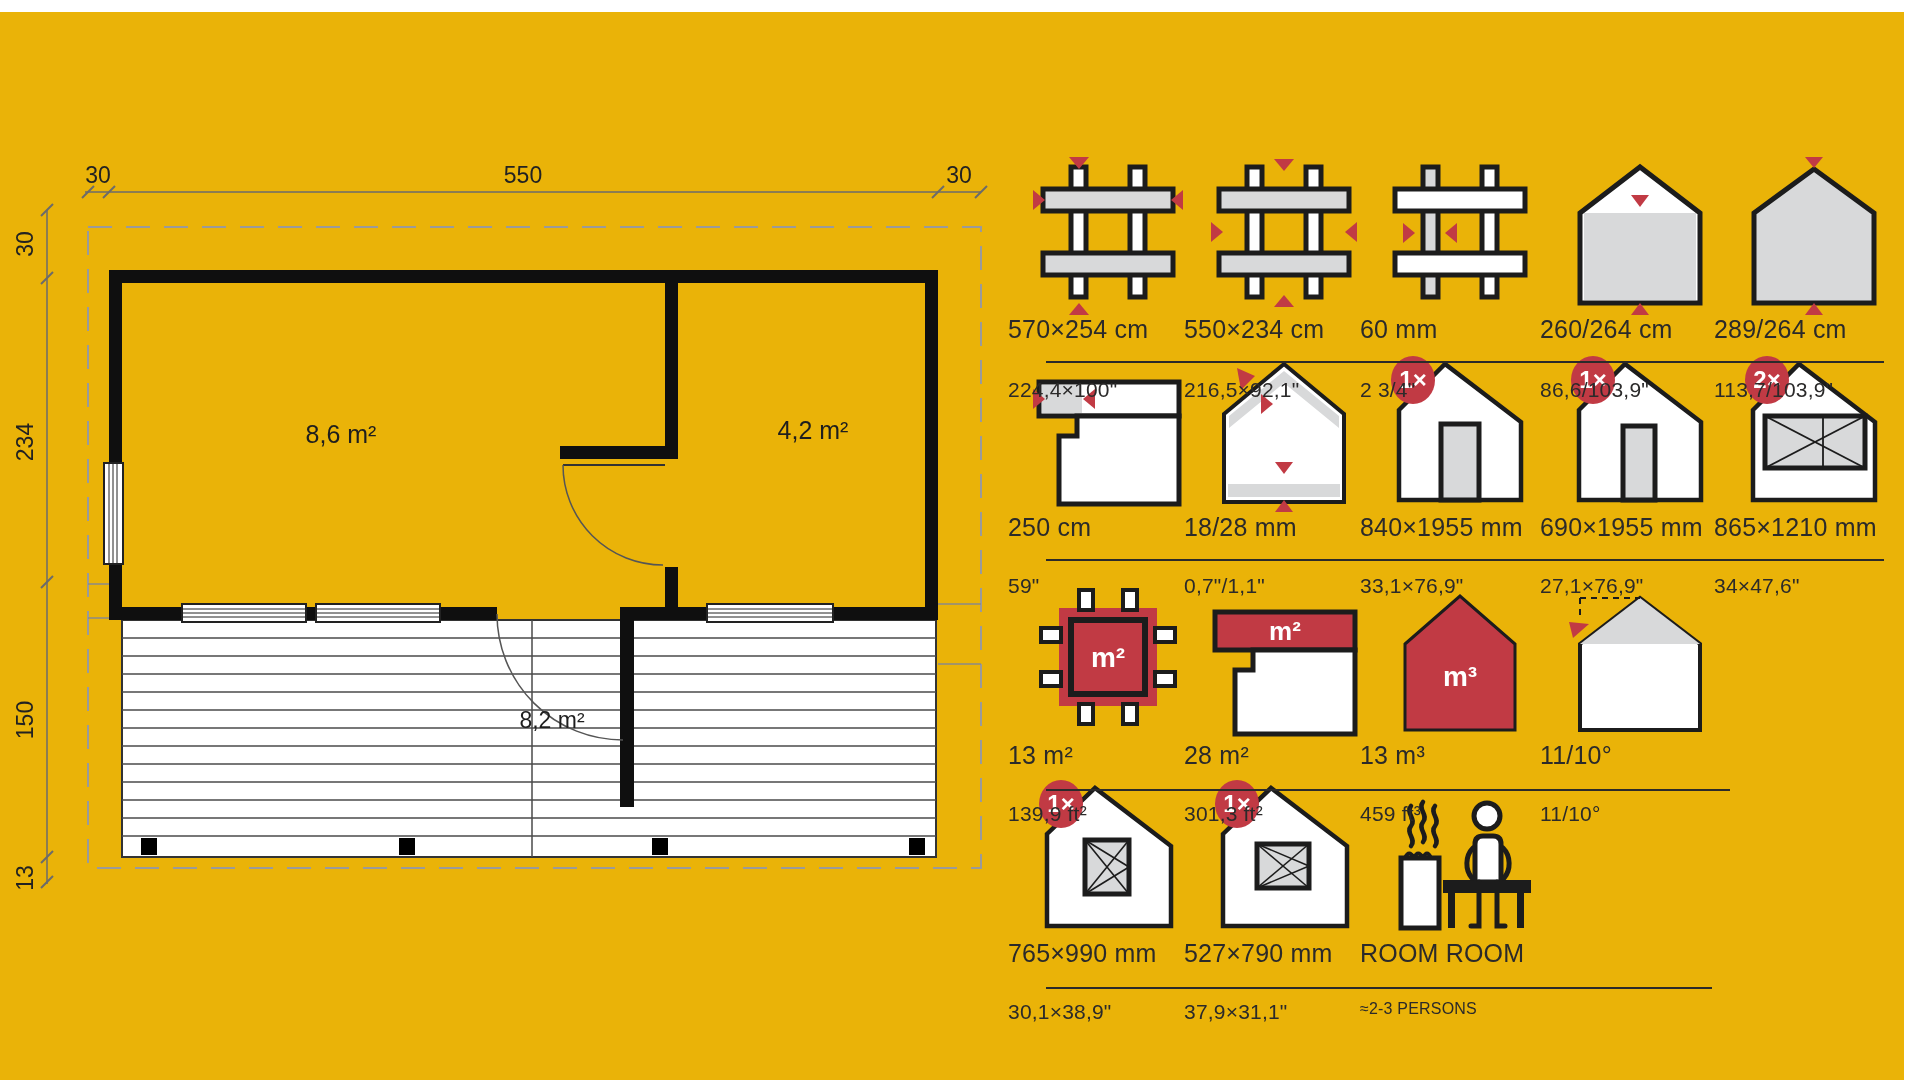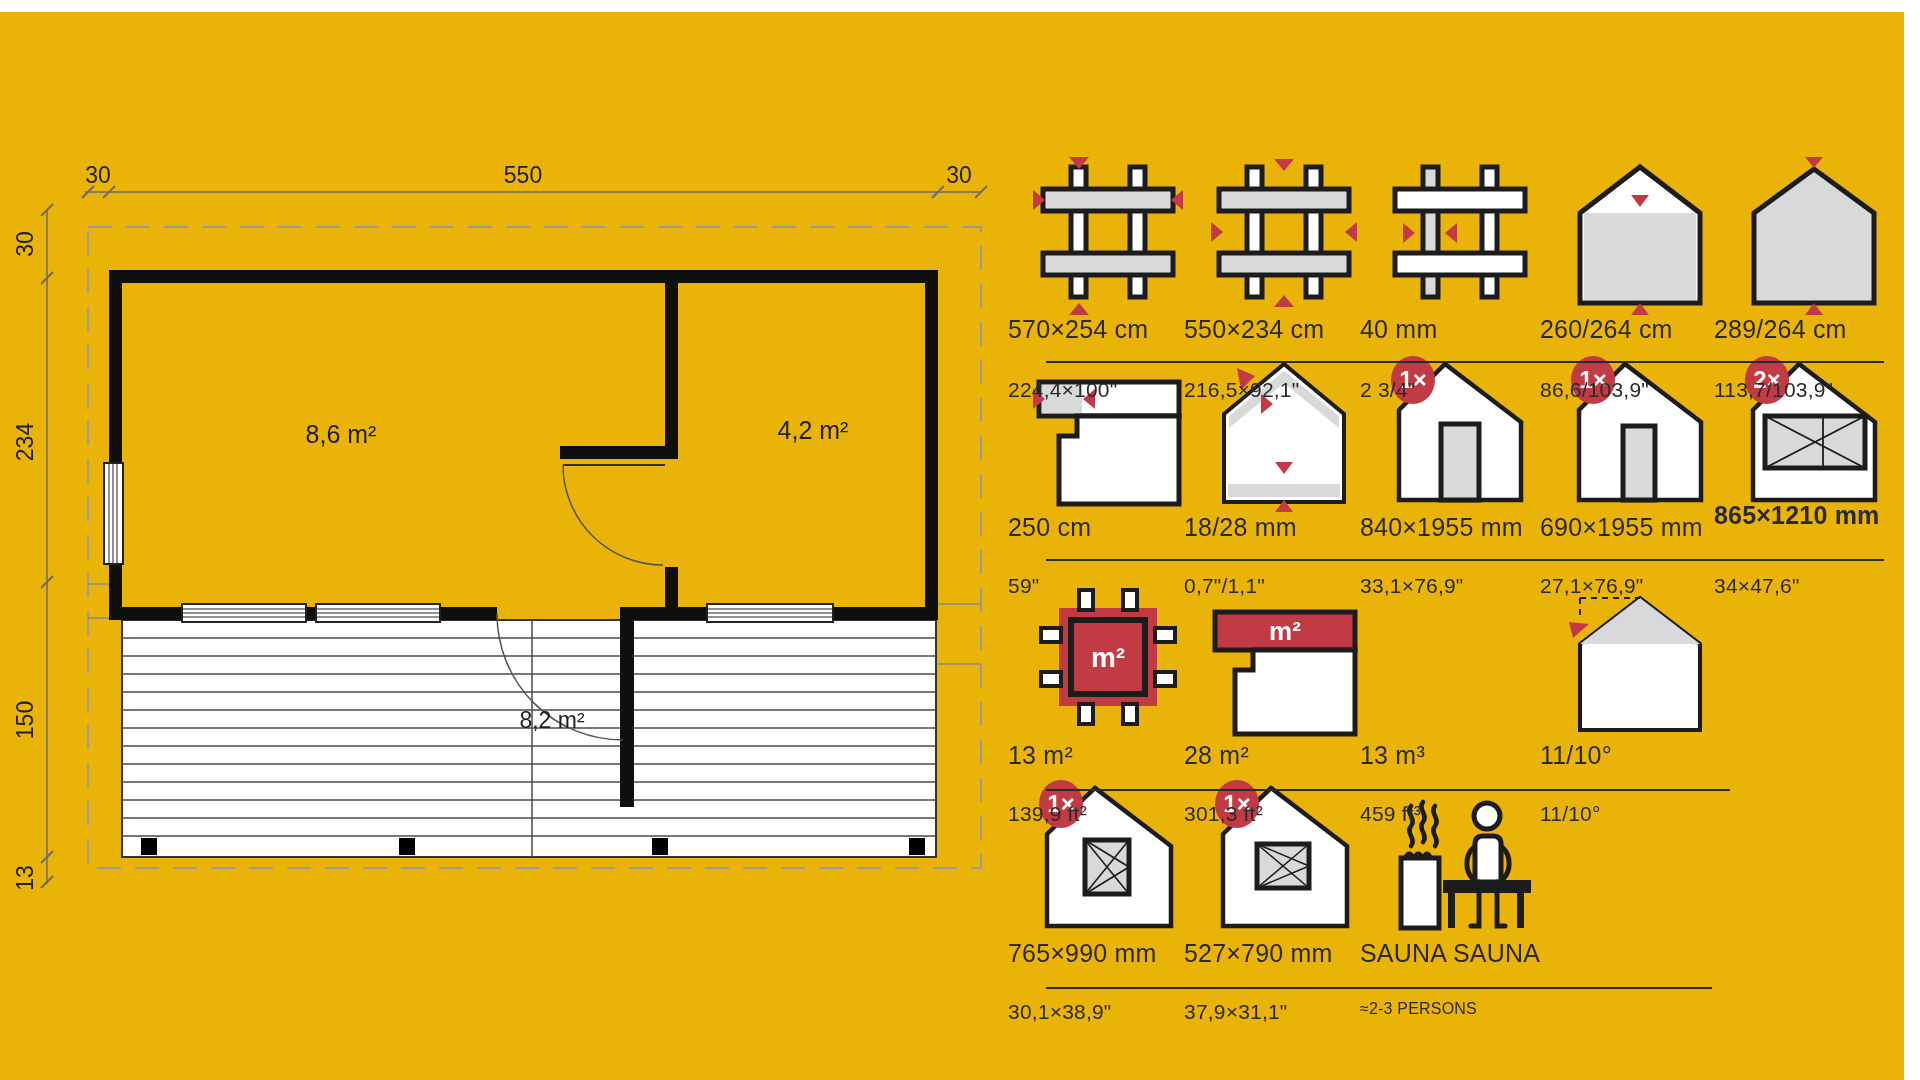--- a/index.html
+++ b/index.html
@@ -254,20 +254,26 @@
       <text x="75" y="85" font-size="28" font-weight="bold" fill="#fff" text-anchor="middle">m²</text>
     </svg>
   </div>
   <div class="iconbox" style="left:1209px;top:570px;">
     <svg width="150" height="160" viewBox="0 0 150 160">
       <rect x="6" y="30" width="140" height="38" fill="#c13a44" stroke="#1c1c1c" stroke-width="5"></rect>
       <path d="M44,68 H146 V152 H26 V88 H44 Z" fill="#fff" stroke="#1c1c1c" stroke-width="5"></path>
       <text x="76" y="58" font-size="26" font-weight="bold" fill="#fff" text-anchor="middle">m²</text>
     </svg>
   </div>
+  <div class="iconbox" style="left:1385px;top:570px;">
+    <svg width="150" height="160" viewBox="0 0 150 160">
+      <polygon points="20,62 75,14 130,62 130,148 20,148" fill="#c13a44" stroke="#1c1c1c" stroke-width="3"></polygon>
+      <text x="75" y="104" font-size="28" font-weight="bold" fill="#fff" text-anchor="middle">m³</text>
+    </svg>
+  </div>
   <div class="iconbox" style="left:1565px;top:570px;">
     <svg width="150" height="160" viewBox="0 0 150 160">
       <polygon points="15,62 75,16 135,62 135,148 15,148" fill="#fff" stroke="#1c1c1c" stroke-width="4"></polygon>
       <polygon points="15,62 75,16 135,62" fill="#d8d9da"></polygon>
       <g stroke="#1c1c1c" stroke-width="2" stroke-dasharray="6 5" fill="none">
         <line x1="15" y1="16" x2="75" y2="16"></line>
           <line x1="15" y1="16" x2="15" y2="36"></line>
       </g>
       <polygon points="4,40 24,42 8,56" fill="#c13a44"></polygon>
     </svg>
@@ -321,53 +327,53 @@
         <path d="M88,70 C80,78 80,92 87,100"></path>
         <path d="M118,70 C126,78 126,92 119,100"></path>
         <path d="M94,104 V148 H86"></path>
         <path d="M112,104 V148 H120"></path>
       </g>
     </svg>
   </div>
 
   <div class="lab metric" style="left:1008px;top:303px;">570×254 cm</div>
   <div class="lab metric" style="left:1184px;top:303px;">550×234 cm</div>
-  <div class="lab metric" style="left:1360px;top:303px;">40 mm</div>
+  <div class="lab metric" style="left:1360px;top:303px;">60 mm</div>
   <div class="lab metric" style="left:1540px;top:303px;">260/264 cm</div>
   <div class="lab metric" style="left:1714px;top:303px;">289/264 cm</div>
   <div class="divider" style="left:1046px;top:349px;width:838px;"></div>
   <div class="lab imperial" style="left:1008px;top:366px;">224,4×100"</div>
   <div class="lab imperial" style="left:1184px;top:366px;">216,5×92,1"</div>
   <div class="lab imperial" style="left:1360px;top:366px;">2 3/4"</div>
   <div class="lab imperial" style="left:1540px;top:366px;">86,6/103,9"</div>
   <div class="lab imperial" style="left:1714px;top:366px;">113,7/103,9"</div>
 
   <div class="lab metric" style="left:1008px;top:501px;">250 cm</div>
   <div class="lab metric" style="left:1184px;top:501px;">18/28 mm</div>
   <div class="lab metric" style="left:1360px;top:501px;">840×1955 mm</div>
   <div class="lab metric" style="left:1540px;top:501px;">690×1955 mm</div>
-  <div class="lab metric" style="left:1714px;top:489px;font-weight:bold;">865×1210 mm</div>
+  <div class="lab metric" style="left:1714px;top:501px;">865×1210 mm</div>
   <div class="divider" style="left:1046px;top:547px;width:838px;"></div>
   <div class="lab imperial" style="left:1008px;top:562px;">59"</div>
   <div class="lab imperial" style="left:1184px;top:562px;">0,7"/1,1"</div>
   <div class="lab imperial" style="left:1360px;top:562px;">33,1×76,9"</div>
   <div class="lab imperial" style="left:1540px;top:562px;">27,1×76,9"</div>
   <div class="lab imperial" style="left:1714px;top:562px;">34×47,6"</div>
 
   <div class="lab metric" style="left:1008px;top:729px;">13 m²</div>
   <div class="lab metric" style="left:1184px;top:729px;">28 m²</div>
   <div class="lab metric" style="left:1360px;top:729px;">13 m³</div>
   <div class="lab metric" style="left:1540px;top:729px;">11/10°</div>
   <div class="divider" style="left:1046px;top:777px;width:684px;"></div>
   <div class="lab imperial" style="left:1008px;top:790px;">139,9 ft²</div>
   <div class="lab imperial" style="left:1184px;top:790px;">301,3 ft²</div>
   <div class="lab imperial" style="left:1360px;top:790px;">459 ft³</div>
   <div class="lab imperial" style="left:1540px;top:790px;">11/10°</div>
 
   <div class="lab metric" style="left:1008px;top:927px;">765×990 mm</div>
   <div class="lab metric" style="left:1184px;top:927px;">527×790 mm</div>
-  <div class="lab metric" style="left:1360px;top:927px;">SAUNA SAUNA</div>
+  <div class="lab metric" style="left:1360px;top:927px;">ROOM ROOM</div>
   <div class="divider" style="left:1046px;top:975px;width:666px;"></div>
   <div class="lab imperial" style="left:1008px;top:988px;">30,1×38,9"</div>
   <div class="lab imperial" style="left:1184px;top:988px;">37,9×31,1"</div>
   <div class="lab imperial" style="left:1360px;top:988px;font-size:16px;">≈2-3 PERSONS</div>
 
 </div>
 
 </body></html>

